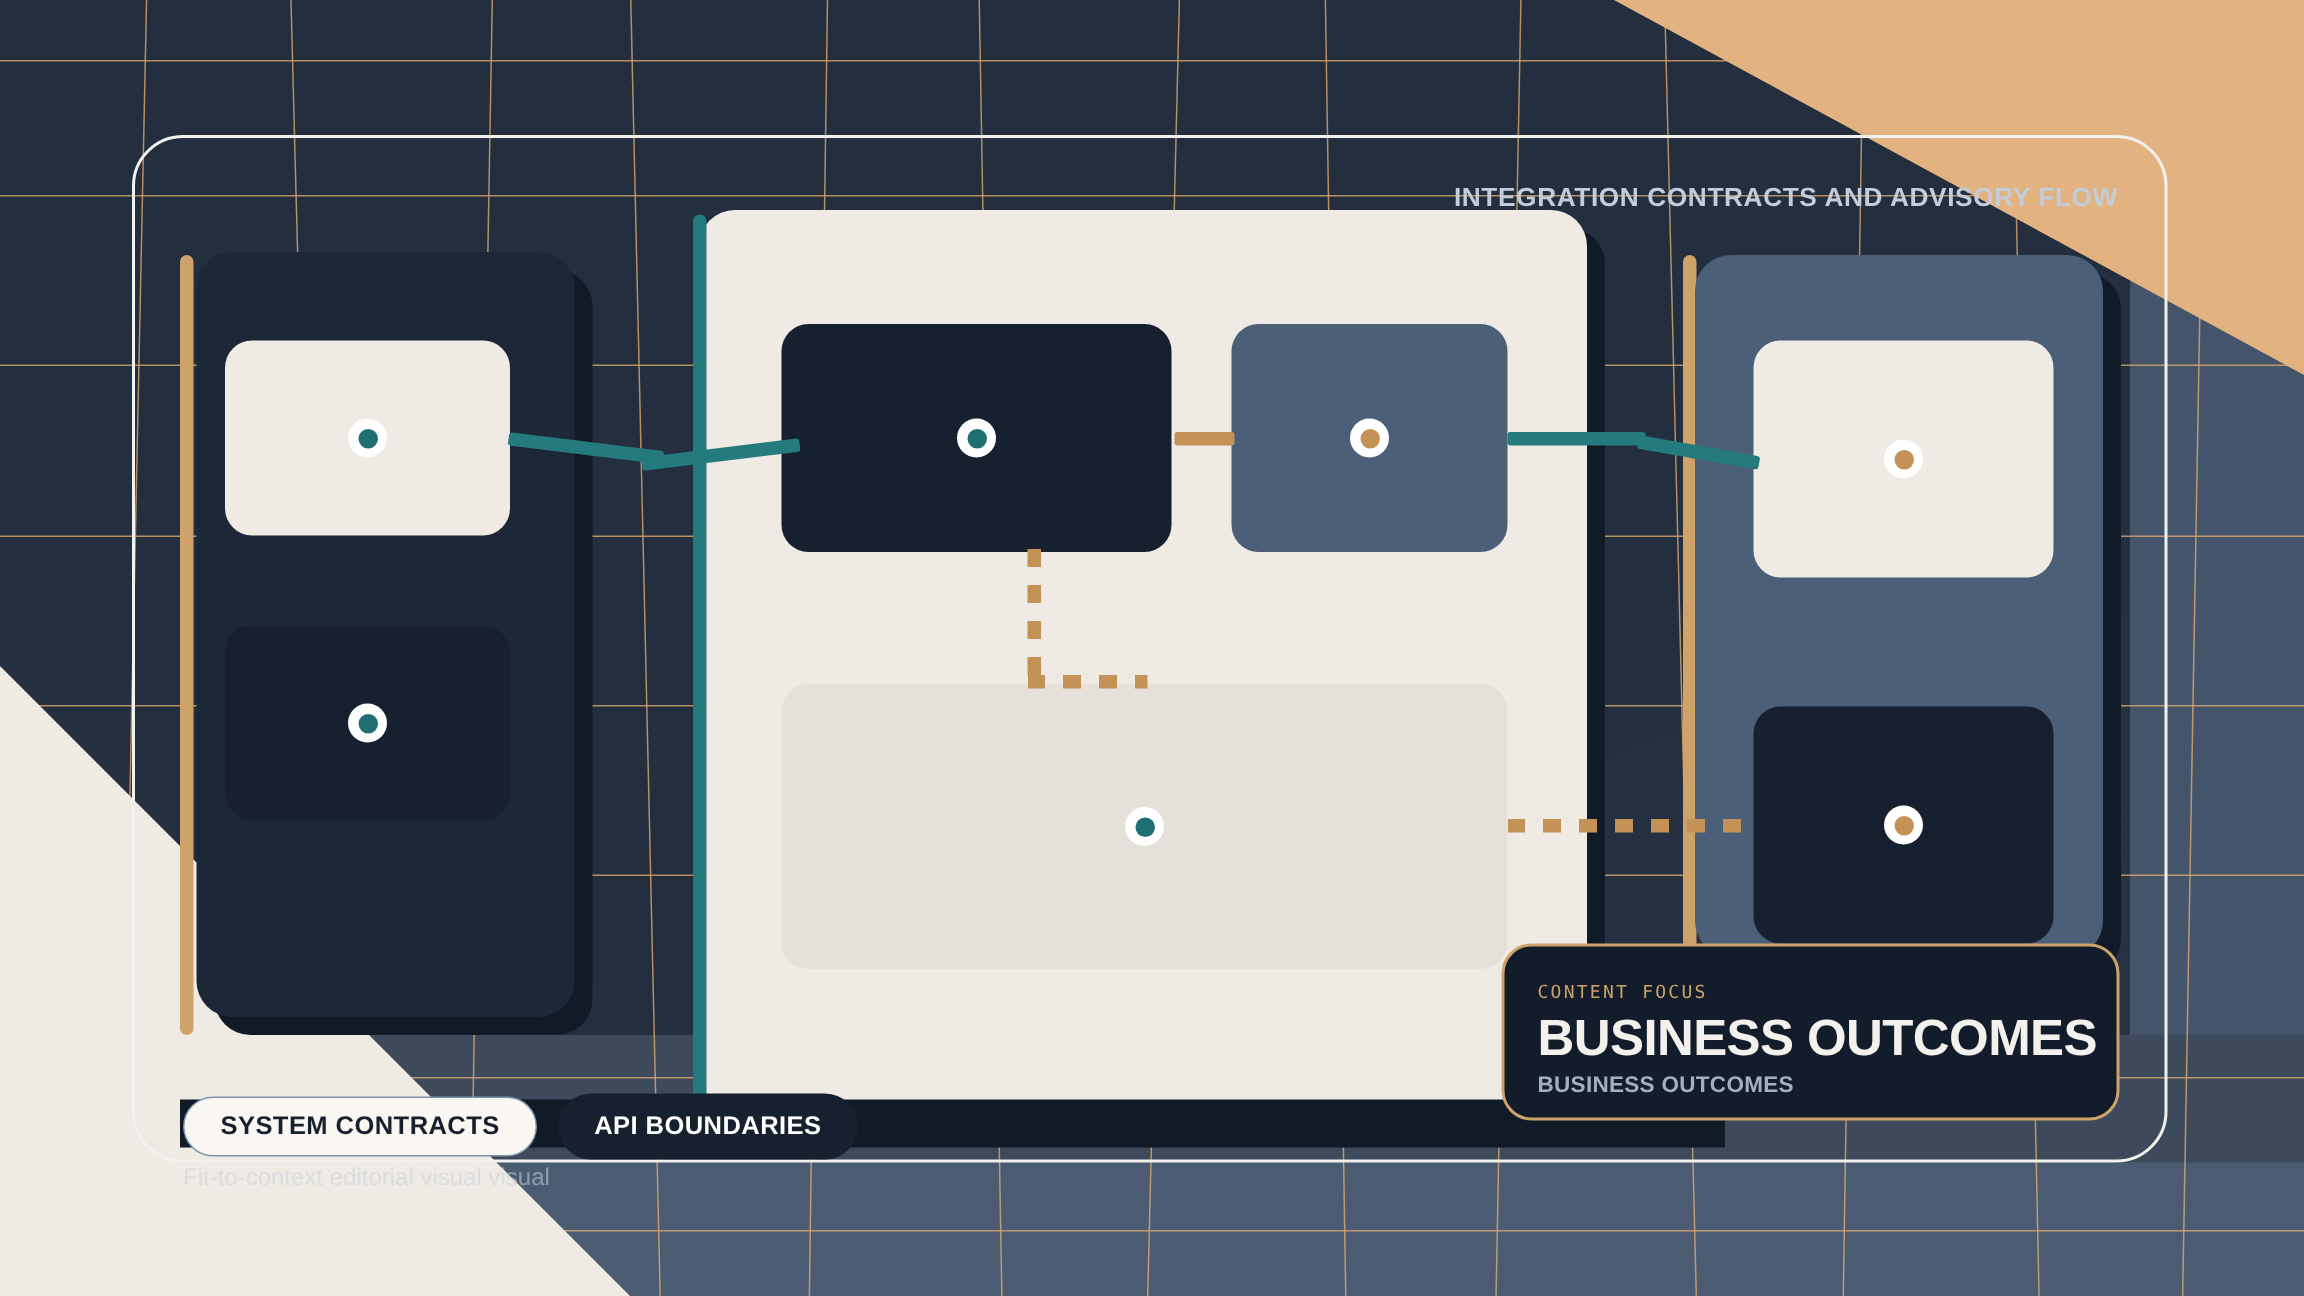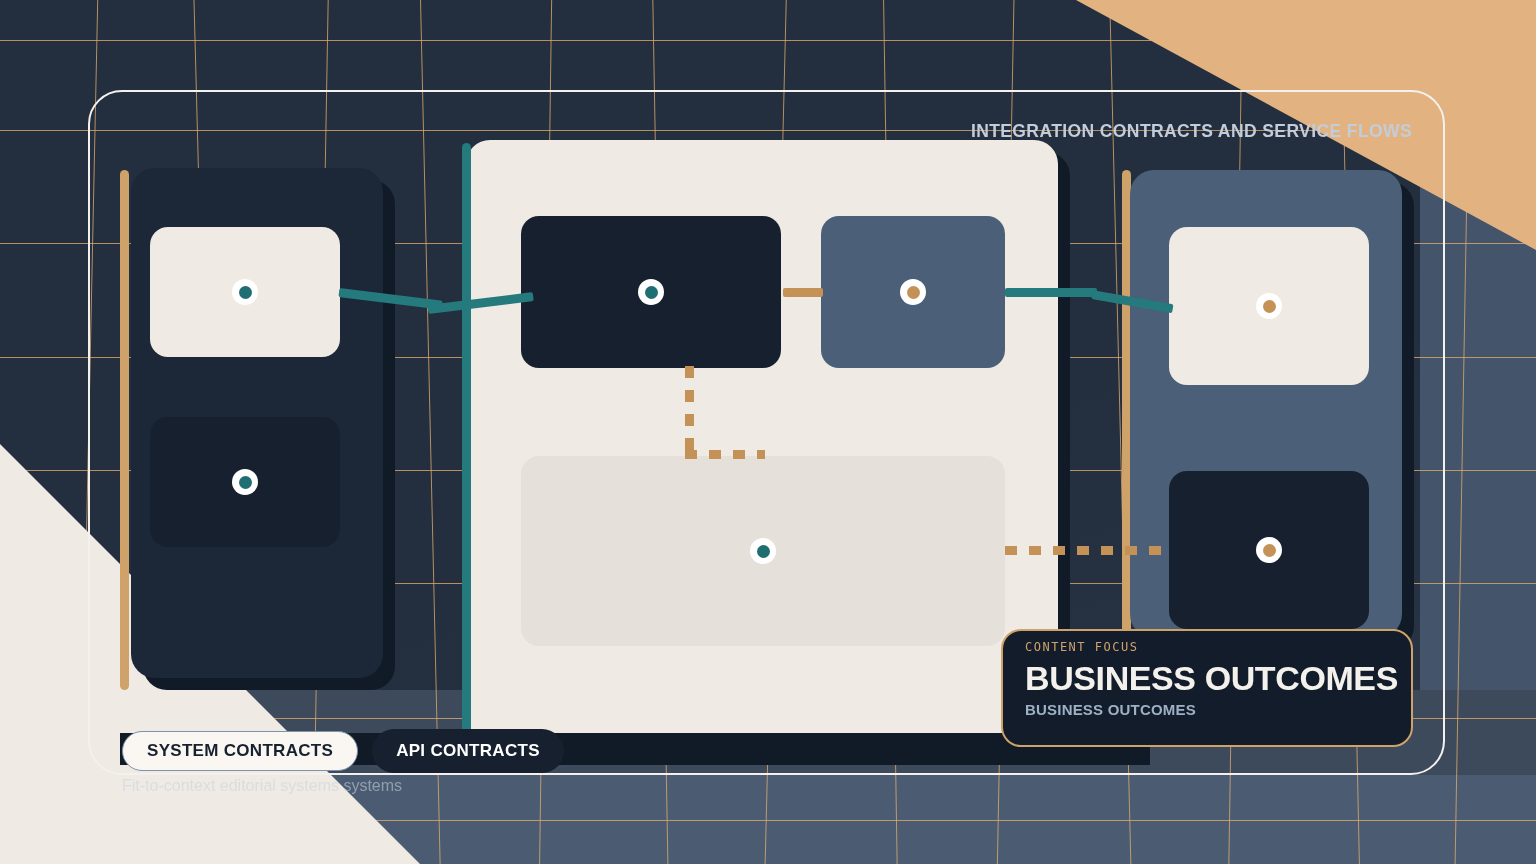--- a/index.html
+++ b/index.html
@@ -241,21 +241,21 @@
 
   
   .callout {
     position: absolute;
     left: 1001px; top: 629px;
     width: 412px; height: 118px;
     background: #121c2a;
     border: 2px solid #cfa269;
     border-radius: 20px;
     box-sizing: border-box;
-    padding: 9px 22px 0 22px;
+    padding: 23px 22px 0 22px;
   }
   .callout-eyebrow {
     color: #cfa269;
     font-family: "DejaVu Sans Mono", monospace;
     font-size: 12px;
     letter-spacing: 1.5px;
   }
   .callout-title {
     color: #f4f1ec;
     font-size: 34px;
@@ -369,33 +369,33 @@
 
   <div class="conn-solid" style="left:1005px; top:288px; width:92px;"></div>
   <div class="conn-solid" style="left:1092px; top:290px; width:82px; transform:rotate(10deg); transform-origin:left center;"></div>
 
   <div class="dash-v" style="left:685px; top:366px; height:92px;"></div>
   <div class="dash-h" style="left:685px; top:450px; width:80px;"></div>
 
   <div class="dash-h" style="left:1005px; top:546px; width:165px;"></div>
 
 
-  <div class="header-label">INTEGRATION CONTRACTS AND SERVICE FLOWS</div>
+  <div class="header-label">INTEGRATION CONTRACTS AND ADVISORY FLOW</div>
 
   <div class="bg-tabs-bar"></div>
   <div class="tabs">
     <div class="tab light">
       <span>SYSTEM CONTRACTS</span>
     </div>
     <div class="tab active">
-      <span>API CONTRACTS</span>
+      <span>API BOUNDARIES</span>
     </div>
   </div>
 
-  <div class="caption">Fit-to-context editorial systems systems</div>
+  <div class="caption">Fit-to-context editorial visual visual</div>
 
   <div class="callout">
     <div class="callout-eyebrow">CONTENT FOCUS</div>
     <div class="callout-title">BUSINESS OUTCOMES</div>
     <div class="callout-sub">BUSINESS OUTCOMES</div>
   </div>
 
 </div>
 
 </body></html>

